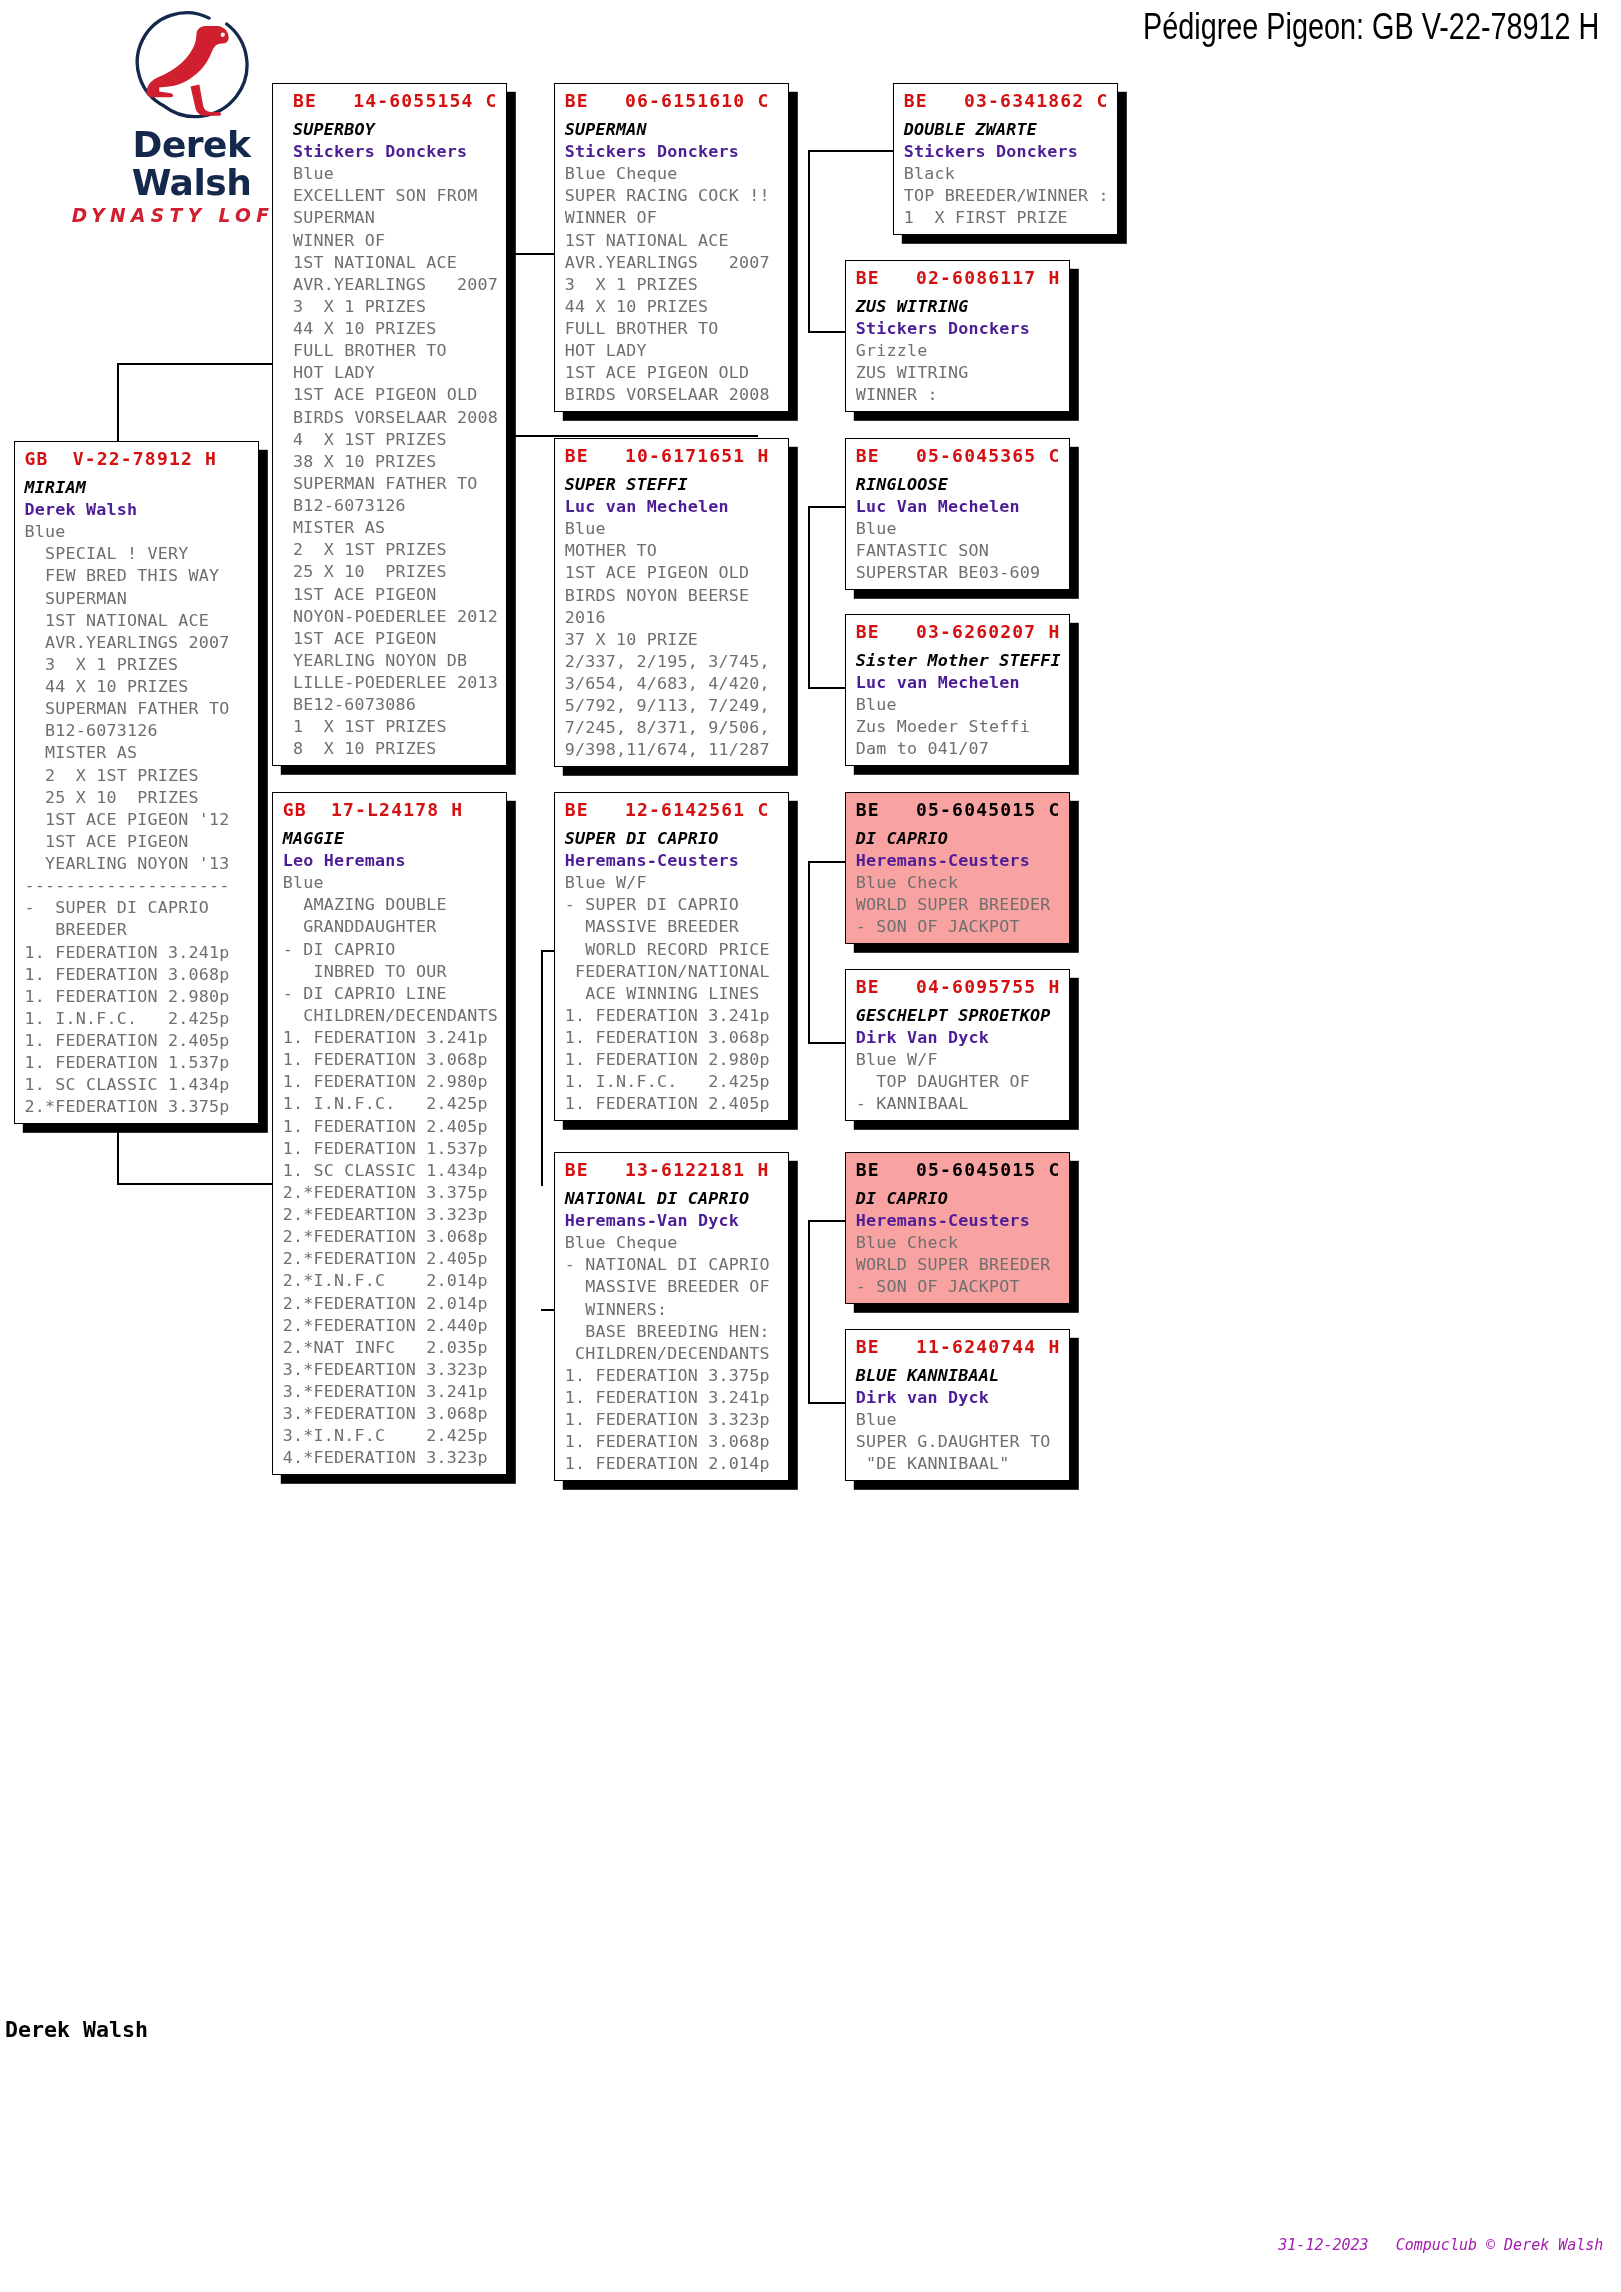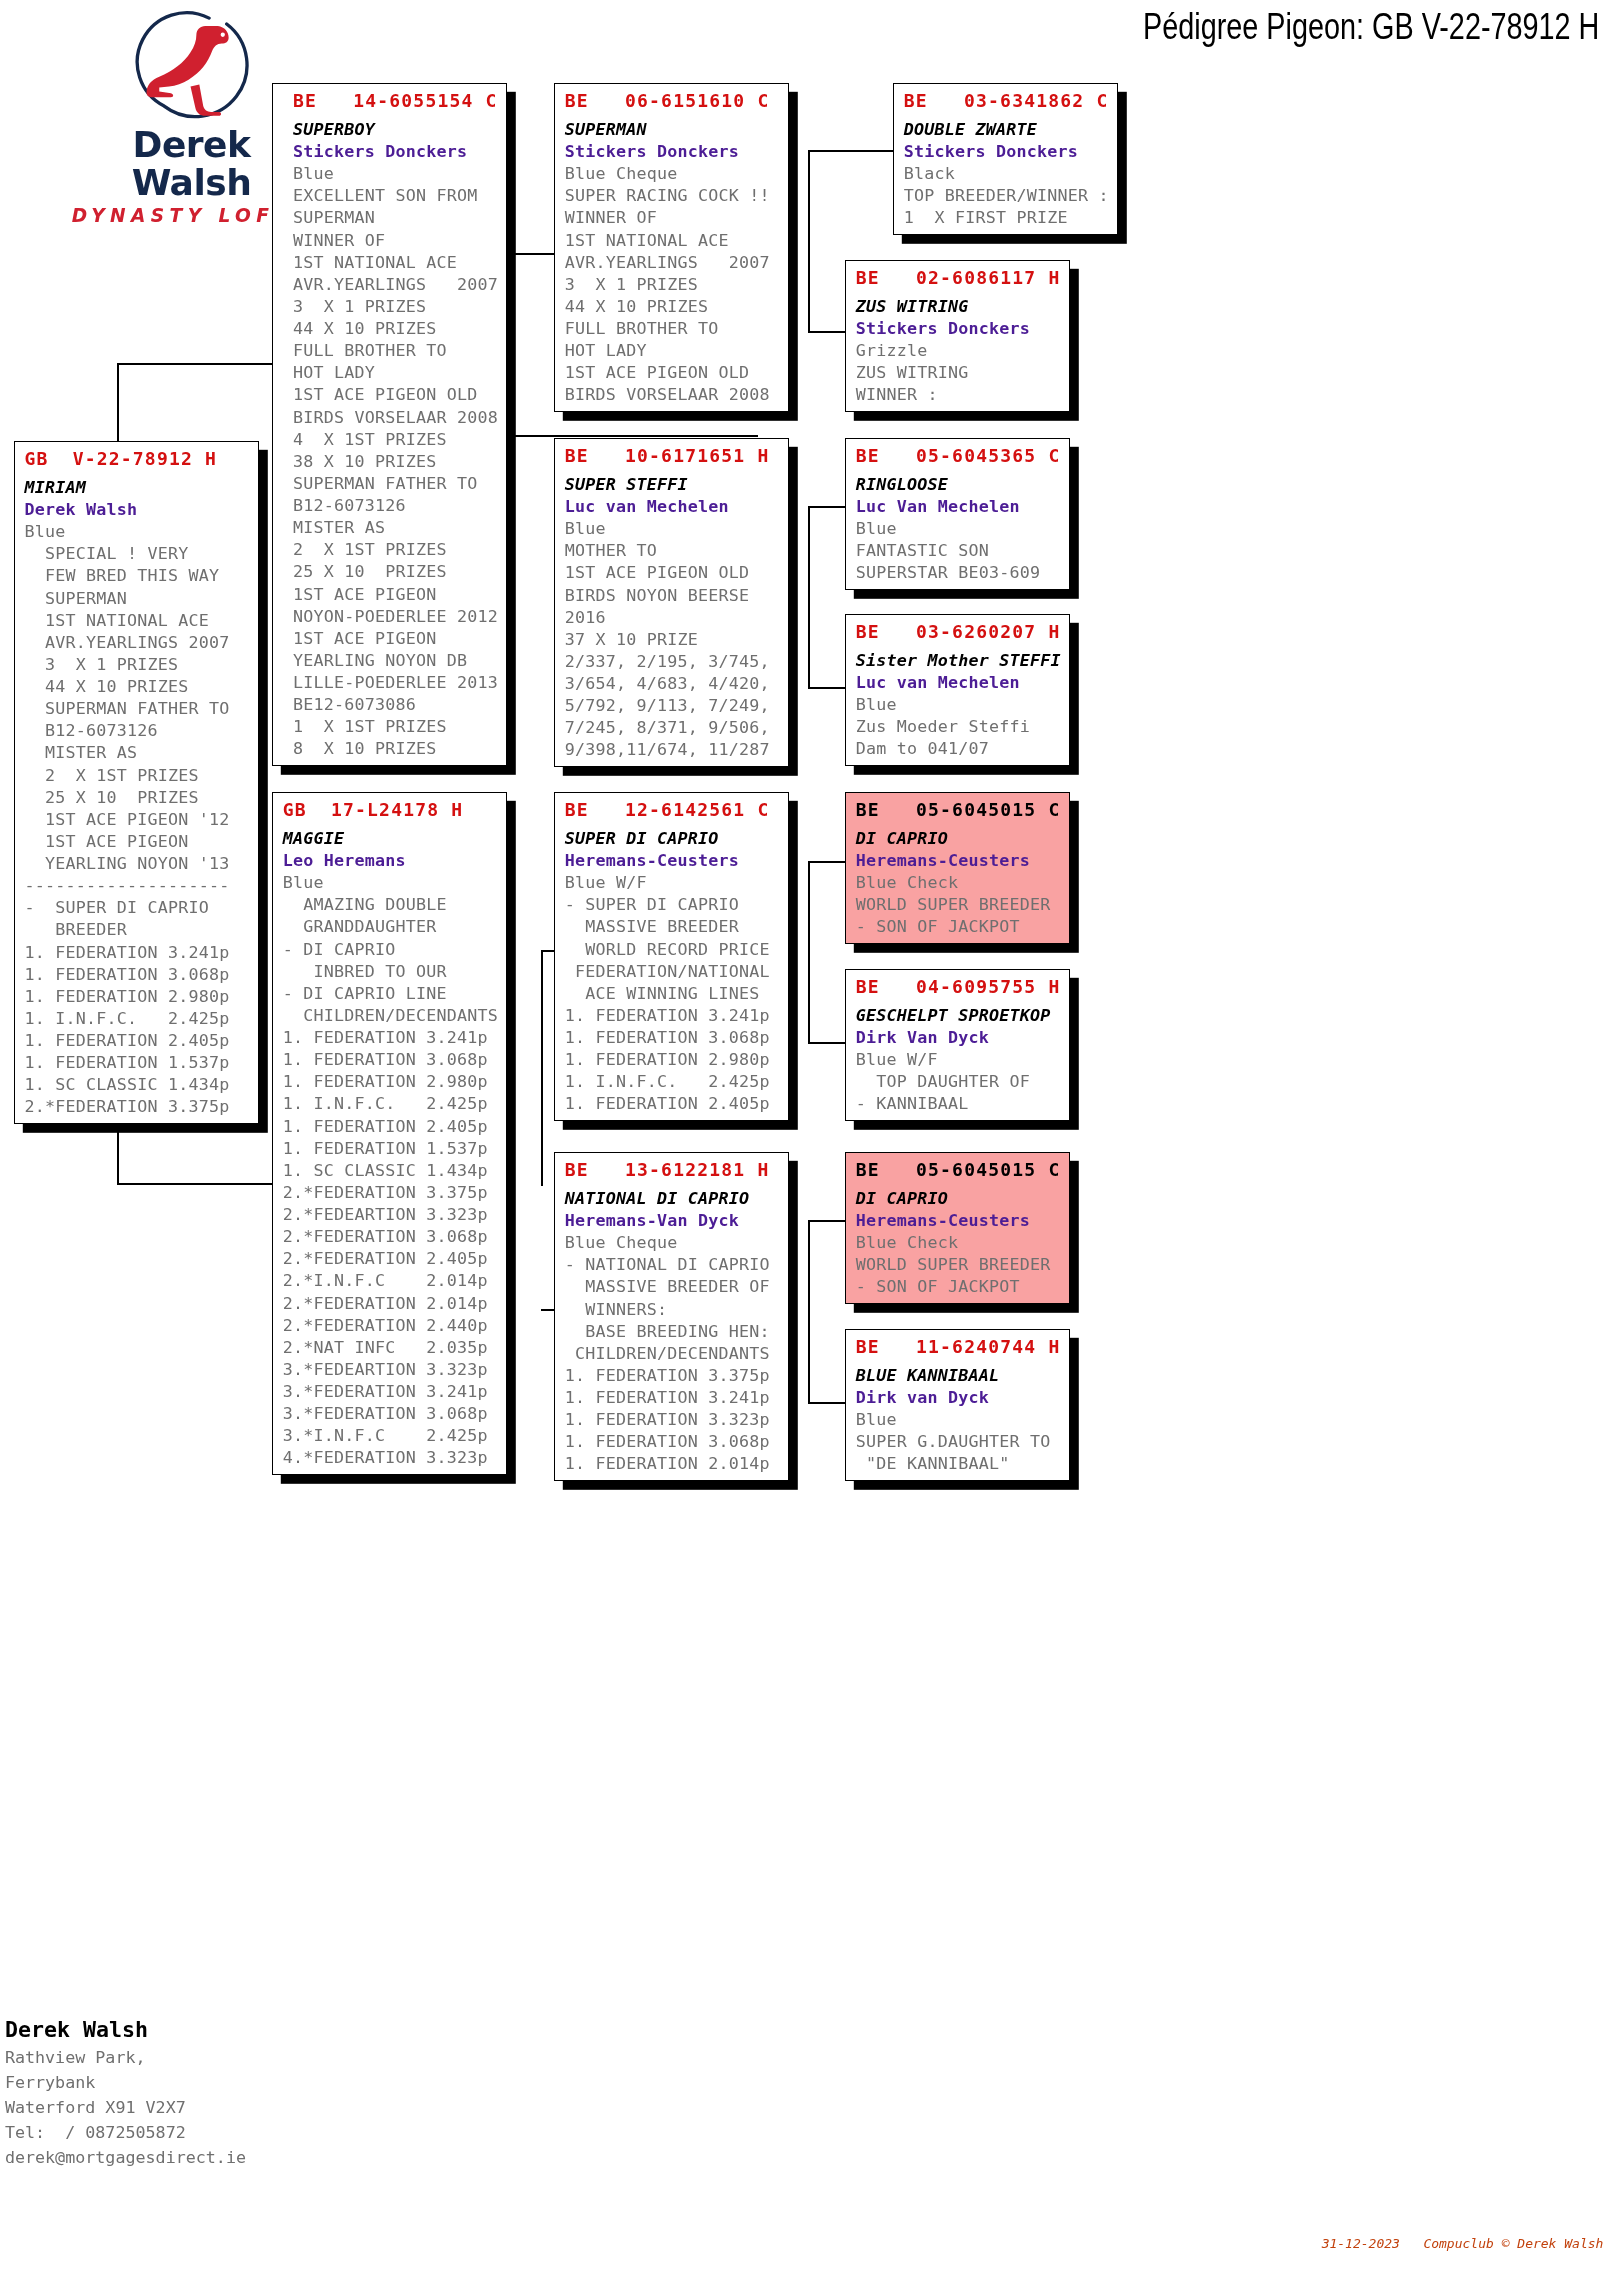--- a/index.html
+++ b/index.html
@@ -61,21 +61,21 @@
   .cn { position:absolute; background:#000; }
   .cn.h { height:1.6px; }
   .cn.v { width:1.6px; }
 
   
   #addr { position:absolute; left:4.9px; top:2014px; }
   #addr .an { font-size:21.6px; font-weight:bold; color:#000; line-height:1.45; }
   #addr .al { font-size:16.7px; color:#6f6f6f; line-height:1.50; white-space:pre; }
   #foot {
     position:absolute; right:17.6px; top:2236px;
-    font-size:13px; font-style:italic; color:#c2410c; white-space:pre;
+    font-size:15px; font-style:italic; color:#a21caf; white-space:pre;
   }
 </style>
 </head>
 <body>
 
 <div id="page">
 
   <div id="logo">
     <div id="logo-mark">
       <svg width="129" height="116" viewBox="0 0 132 118">
@@ -390,25 +390,18 @@
     <div class="br">Dirk van Dyck</div>
     <div>
         <div class="ln">Blue</div>
         <div class="ln">SUPER G.DAUGHTER TO</div>
         <div class="ln"> "DE KANNIBAAL"</div>
       </div>
   </div>
 
   <div id="addr">
     <div class="an">Derek Walsh</div>
-    <div>
-        <div class="al">Rathview Park,</div>
-        <div class="al">Ferrybank</div>
-        <div class="al">Waterford X91 V2X7</div>
-        <div class="al">Tel:  / 0872505872</div>
-        <div class="al">derek@mortgagesdirect.ie</div>
-      </div>
   </div>
 
   <div id="foot">31-12-2023   Compuclub © Derek Walsh</div>
 
 </div>
 
 
 </body></html>

